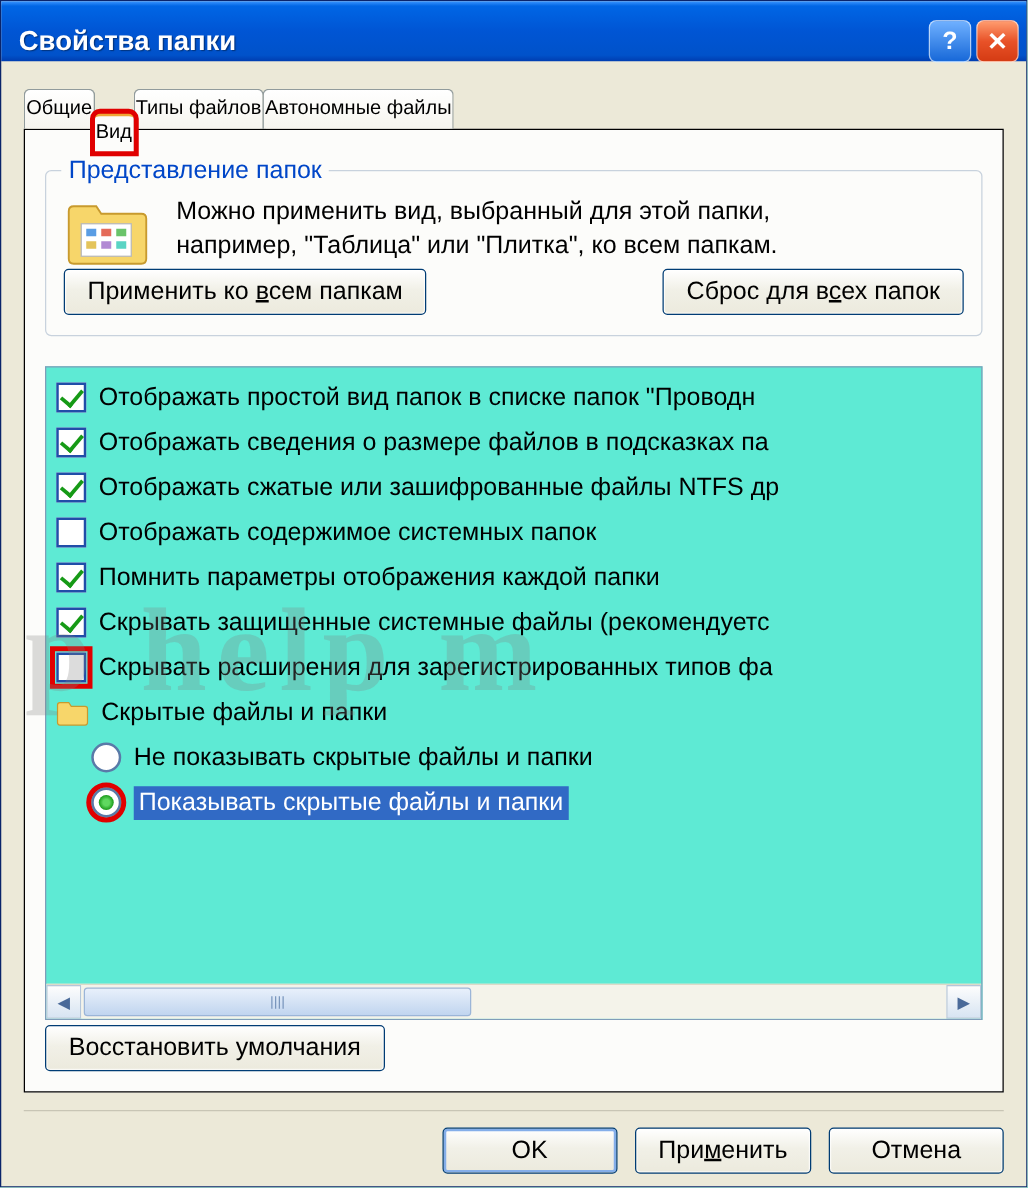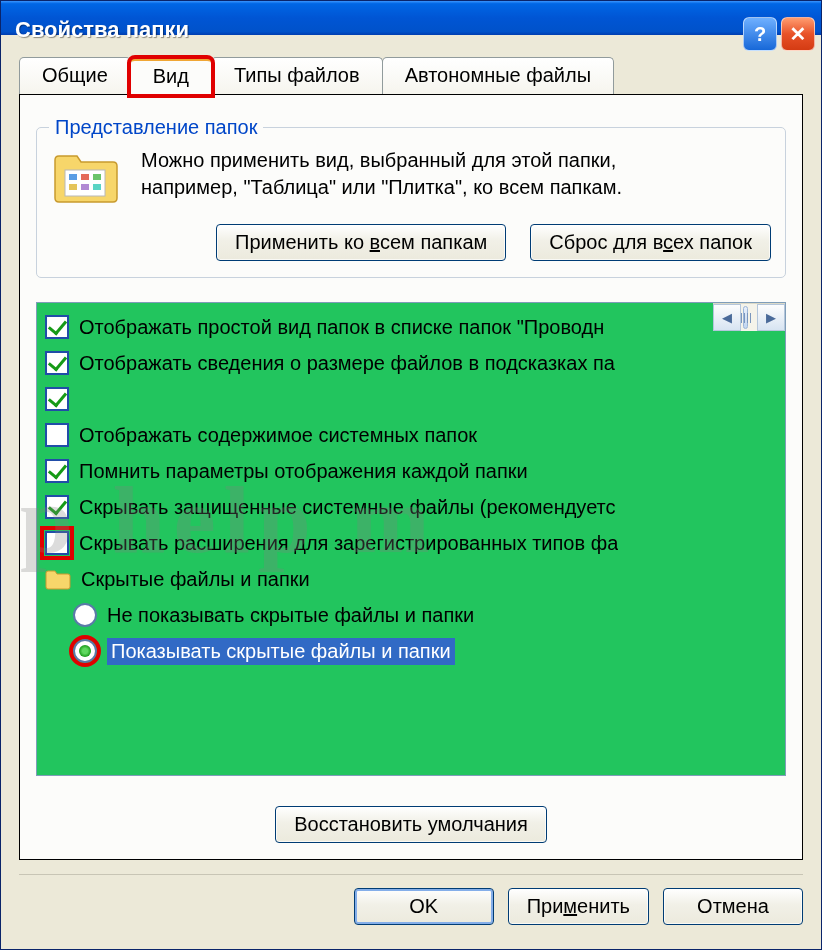--- a/index.html
+++ b/index.html
@@ -1,59 +1,59 @@
 <!DOCTYPE html>
 <html><head>
 <meta charset="utf-8">
 <style>
 *{box-sizing:border-box;margin:0;padding:0;font-family:Tahoma,Arial,sans-serif}
 body{background:#ece9d8;width:822px;height:950px;overflow:hidden}
 .window{width:822px;height:950px;background:#ece9d8;border:1px solid #0a246a}
-.titlebar{height:34px;background:linear-gradient(to bottom,#3a95ff 0%,#0066e5 8%,#0055d4 50%,#0052ca 90%,#003db0 100%);display:flex;align-items:flex-start;padding:16px 6px 0 14px;color:#fff}
+.titlebar{height:48px;background:linear-gradient(to bottom,#3a95ff 0%,#0066e5 8%,#0055d4 50%,#0052ca 90%,#003db0 100%);display:flex;align-items:center;padding:16px 6px 0 14px;color:#fff}
 .titlebar-text{font-size:22px;font-weight:bold;flex:1;text-shadow:1px 1px 1px rgba(0,0,0,.4)}
 .title-btn{width:34px;height:34px;margin-left:4px;border-radius:6px;display:flex;align-items:center;justify-content:center;border:1px solid rgba(255,255,255,.6);cursor:pointer}
 .help-btn{background:linear-gradient(to bottom,#6fb0ff,#1768d8)}
 .close-btn{background:linear-gradient(to bottom,#ff9c6f,#e85228 50%,#d43b13)}
 .title-btn-glyph{color:#fff;font-weight:bold;font-size:20px}
 .client{padding:22px 18px 14px;height:calc(950px - 46px);display:flex;flex-direction:column}
 .tabs{display:flex;position:relative;z-index:2}
-.tab{background:linear-gradient(to bottom,#fff,#f6f5ee);border:1px solid #919b9c;border-bottom:none;border-radius:5px 5px 0 0;padding:6px 22px 7px;font-size:20px;margin-right:-1px;position:relative;cursor:pointer}
-.tab.active{background:#fcfcfa;top:1px;z-index:3;border-top:3px solid #f0a634;padding-top:4px}
+.tab{background:linear-gradient(to bottom,#fff,#f6f5ee);border:1px solid #919b9c;border-bottom:none;border-radius:5px 5px 0 0;padding:6px 1px 7px;font-size:16px;margin-right:-1px;position:relative;cursor:pointer}
+.tab.active{background:#fcfcfa;top:19px;z-index:3;border-top:3px solid #f0a634;padding-top:4px}
 .tab.highlighted{outline:4px solid #e00000;outline-offset:-1px}
 .tabpanel{border:1px solid #000000;background:#fcfcfa;flex:1;padding:32px 16px 16px;position:relative;z-index:1;display:flex;flex-direction:column}
 .groupbox{border:1px solid #c8d2dd;border-radius:5px;padding:14px 14px 16px;position:relative;margin-bottom:24px}
 .groupbox-title{position:absolute;top:-12px;left:12px;background:#fcfcfa;padding:0 6px;font-size:20px;color:#0046c8}
 .fv-row{display:flex;gap:18px;align-items:center}
 .folder-icon{width:72px;height:60px;flex-shrink:0;margin-top:4px}
 .folder-svg{width:100%;height:100%}
 .fv-text{font-size:20px;line-height:1.35;color:#000}
-.btn-row{display:flex;justify-content:flex-end;gap:24px;margin-top:18px}
+.btn-row{display:flex;justify-content:space-between;gap:24px;}
 .xp-btn{background:linear-gradient(to bottom,#fff,#f1f0e7 45%,#eceadd);border:1px solid #003c74;border-radius:4px;padding:6px 18px;font-size:20px;cursor:pointer;box-shadow:inset 0 0 0 1px rgba(255,255,255,.7)}
 .xp-btn.default{box-shadow:inset 0 0 0 2px #84aee9}
 .section-label{font-size:20px;margin-bottom:8px}
-.treeview{flex:1;border:1px solid #7f9db9;background:#22c55e;overflow:hidden;display:flex;flex-direction:row;min-height:0}
+.treeview{flex:1;border:1px solid #7f9db9;background:#5eead4;overflow:hidden;display:flex;flex-direction:column;min-height:0}
 .tree-body{flex:1;overflow:hidden;padding:6px 0 0 8px}
 .tree-row{display:flex;align-items:center;gap:10px;padding:1px 0;height:36px}
 .indent-1{padding-left:28px}
 .checkbox{width:24px;height:24px;border:2px solid #214da8;background:#fff;display:flex;align-items:center;justify-content:center;flex-shrink:0}
 .checkbox.checked::after{content:"";width:14px;height:8px;border-left:3px solid #169a16;border-bottom:3px solid #169a16;transform:rotate(-50deg);margin-top:-4px}
 .checkbox.hl{outline:4px solid #e00000;outline-offset:1px}
 .radio{width:24px;height:24px;border:2px solid #5a7aa8;border-radius:50%;background:#fff;display:flex;align-items:center;justify-content:center;flex-shrink:0}
 .radio.selected::after{content:"";width:12px;height:12px;background:radial-gradient(circle,#5fd85f 30%,#1a9a1a 70%);border-radius:50%}
 .radio.hl{outline:4px solid #e00000;outline-offset:0px;border-radius:50%}
 .mini-folder{width:26px;height:22px;flex-shrink:0}
 .item-label{font-size:20px;color:#000;white-space:nowrap;overflow:hidden}
 .item-label.selected{background:#316ac5;color:#fff;padding:2px 4px}
 .hscroll{height:28px;background:#f2f1e8;border-top:1px solid #dcdac8;display:flex;align-items:stretch}
 .sb-btn{width:28px;background:linear-gradient(to bottom,#fdfdfd,#d7e4f2);border:1px solid #b4c6db;display:flex;align-items:center;justify-content:center;font-size:13px;color:#4a6a99;cursor:pointer}
 .sb-track{flex:1;background:#f4f3ea;position:relative;display:flex;align-items:center;padding:2px}
 .sb-thumb{width:45%;height:100%;background:linear-gradient(to bottom,#e8f0fb,#c1d5ef);border:1px solid #9bb5d8;border-radius:3px;display:flex;align-items:center;justify-content:center}
 .sb-grip{display:flex;gap:2px}
 .sb-grip span{width:1px;height:10px;background:#7a96bd}
-.restore-row{display:flex;justify-content:center;margin-top:30px}
+.restore-row{display:flex;justify-content:flex-start;margin-top:4px}
 .bottom-btns{border-top:1px solid #c8c5b5;margin-top:14px;padding-top:13px;display:flex;justify-content:flex-end;gap:14px}
 .bottom-btns .xp-btn{min-width:140px}
 .watermark{position:absolute;top:465px;left:20px;font-size:95px;color:rgba(130,130,130,.28);font-family:Georgia,serif;letter-spacing:8px;pointer-events:none;z-index:5;font-weight:700}
 .u{text-decoration:underline}
 </style>
 </head>
 <body>
 
 <div class="window">
   <div class="titlebar">
@@ -110,20 +110,21 @@
             <div class="tree-row">
               <div class="checkbox checked"></div>
               <div class="item-label">Отображать простой вид папок в списке папок "Проводн</div>
             </div>
             <div class="tree-row">
               <div class="checkbox checked"></div>
               <div class="item-label">Отображать сведения о размере файлов в подсказках па</div>
             </div>
             <div class="tree-row">
               <div class="checkbox checked"></div>
+              <div class="item-label">Отображать сжатые или зашифрованные файлы NTFS др</div>
             </div>
             <div class="tree-row">
               <div class="checkbox"></div>
               <div class="item-label">Отображать содержимое системных папок</div>
             </div>
             <div class="tree-row">
               <div class="checkbox checked"></div>
               <div class="item-label">Помнить параметры отображения каждой папки</div>
             </div>
             <div class="tree-row">

